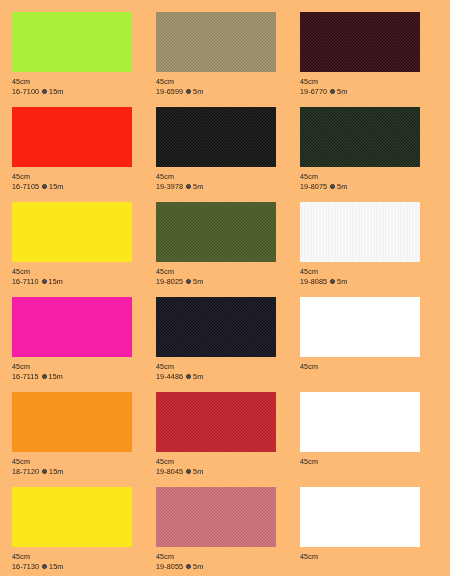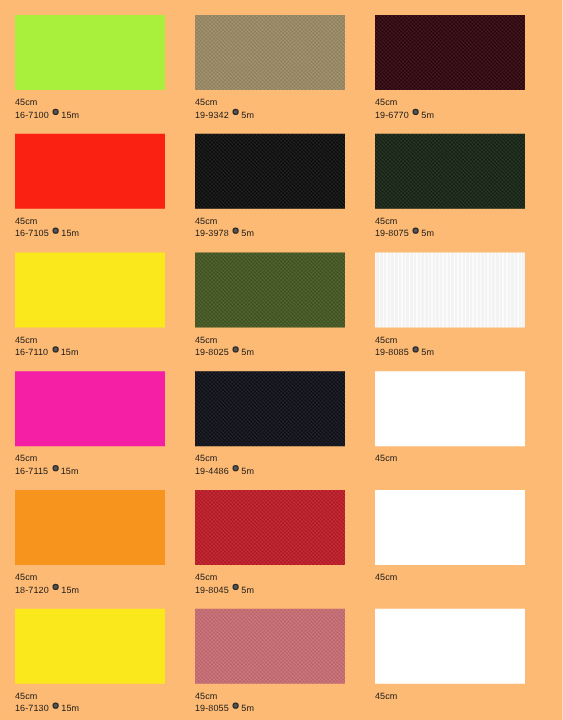--- a/index.html
+++ b/index.html
@@ -72,20 +72,21 @@
     font-size: 7.2px;
     color: #1a1a1a;
     letter-spacing: 0.1px;
   }
   .label-code {
     font-size: 7.2px;
     color: #1a1a1a;
     letter-spacing: 0.1px;
     white-space: nowrap;
     display: flex;
+    align-items: center;
     gap: 1px;
   }
   .code-text { display: inline-block; }
   .len-icon {
     display: inline-block;
     width: 5px;
     height: 5px;
     border-radius: 50%;
     background: #555555;
     border: 0.5px solid #2a2a2a;
@@ -109,21 +110,21 @@
             <span class="len-icon"></span>
             <span class="len-text">15m</span>
           </div>
         </div>
       </div>
       <div class="cell">
         <div class="swatch textured" style="background: rgb(155, 138, 99);"></div>
         <div class="labels">
           <div class="label-width">45cm</div>
           <div class="label-code">
-            <span class="code-text">19-9342</span>
+            <span class="code-text">19-6599</span>
             <span class="len-icon"></span>
             <span class="len-text">5m</span>
           </div>
         </div>
       </div>
       <div class="cell">
         <div class="swatch textured" style="background: rgb(44, 0, 8);"></div>
         <div class="labels">
           <div class="label-width">45cm</div>
           <div class="label-code">

